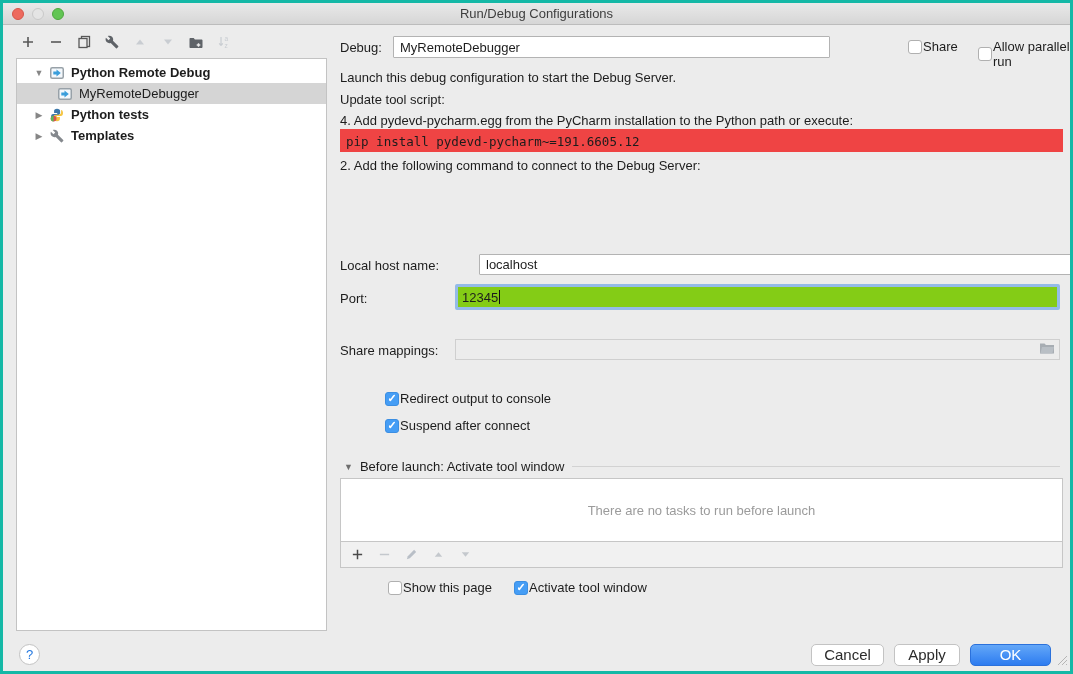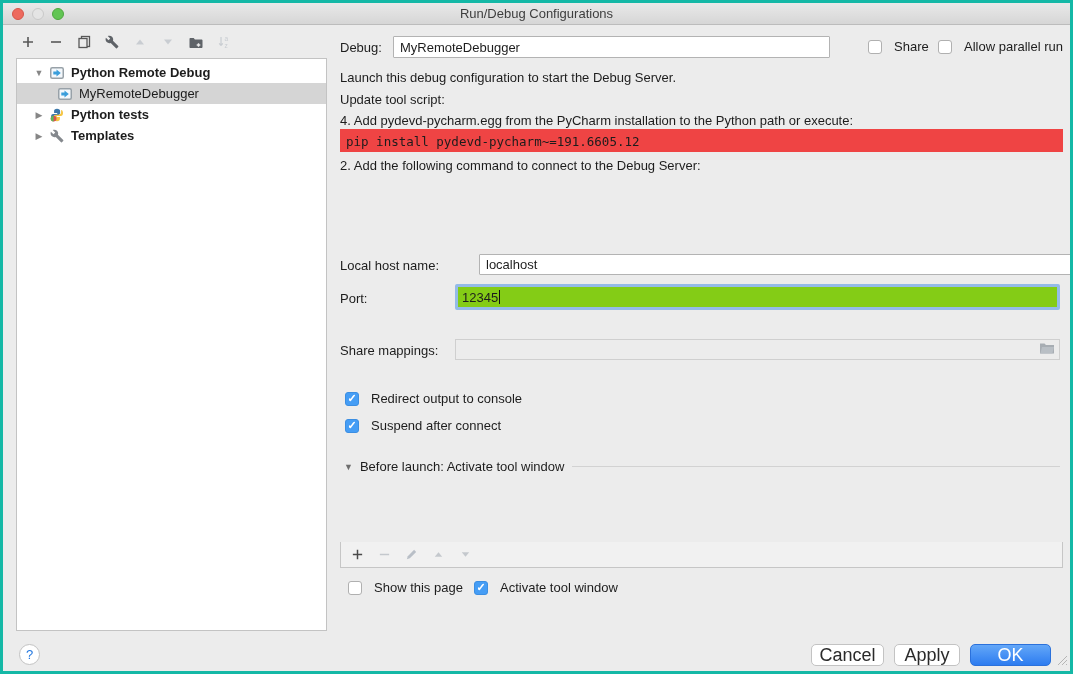--- a/index.html
+++ b/index.html
@@ -70,21 +70,21 @@
   }
 
   .para { position:absolute; left:337px; white-space:nowrap; }
   .codeblock {
     position:absolute; left:337px; width:723px; background:#ef4444;
     font-family:"DejaVu Sans Mono","Liberation Mono",monospace; font-size:12.5px;
     color:#1c1c1c; padding:3px 6px; line-height:19px; white-space:pre;
   }
 
   
-  .cbrow { position:absolute; display:flex; align-items:center; gap:12px; }
+  .cbrow { position:absolute; display:flex; align-items:center; gap:1px;margin-left:40px; }
   .cb {
     width:14px; height:14px; border:1px solid #b0b0b0; border-radius:3px;
     background:#fff; display:inline-flex; align-items:center; justify-content:center; flex:0 0 auto;
   }
   .cb.checked { background:#459df5; border-color:#3b8ee2; }
   .cb .tick { color:#fff; font-size:11px; line-height:1; font-weight:bold; }
 
   
   .bl-header { position:absolute; left:341px; top:456px; width:716px; display:flex; align-items:center; }
   .bl-header .bl-caret { font-size:9px; color:#6e6e6e; margin-right:7px; }
@@ -98,21 +98,21 @@
   .bl-toolbar {
     position:absolute; left:337px; top:539px; width:723px; height:26px;
     background:#f1f1f1; border:1px solid #c6c6c6; border-top:none;
     display:flex; align-items:center; gap:12px; padding-left:9px;
   }
 
   
   .btn {
     position:absolute; top:641px; height:22px; border-radius:5px;
     background:#fff; border:1px solid #c3c3c3; font-family:"Liberation Sans",sans-serif;
-    font-size:18px; color:#2b2b2b; text-align:center; line-height:20px;
+    font-size:15px; color:#2b2b2b; text-align:center; line-height:20px;
   }
   .btn.cancel { left:808px; width:73px; }
   .btn.apply  { left:891px; width:66px; }
   .btn.ok     { left:967px; width:81px; background:linear-gradient(#63a7f8,#2d7cf0); border:1px solid #2b71db; color:#fff; }
   .help-btn {
     position:absolute; left:16px; top:641px; width:21px; height:21px; border-radius:50%;
     background:#fff; border:1px solid #c3c3c3; color:#2478e0;
     display:flex; align-items:center; justify-content:center; font-size:13px;
   }
   .grip { position:absolute; right:2px; bottom:2px; }
@@ -269,20 +269,23 @@
         <span class="tick">✓</span>
       </span>
     <span>Suspend after connect</span>
   </div>
 
   <div class="bl-header">
     <span class="bl-caret">▼</span>
     <span>Before launch: Activate tool window</span>
     <span class="rule"></span>
   </div>
+  <div class="bl-panel">
+    <span class="empty">There are no tasks to run before launch</span>
+  </div>
   <div class="bl-toolbar">
     <span class="tbtn">
       <svg width="13" height="13" viewBox="0 0 14 14">
           <path d="M7 2v10M2 7h10" stroke="#4a4a4a" stroke-width="1.6" fill="none"></path>
         </svg>
     </span>
     <span class="tbtn">
       <svg width="13" height="13" viewBox="0 0 14 14">
           <path d="M2 7h10" stroke="#c4c8cd" stroke-width="1.6" fill="none"></path>
         </svg>

